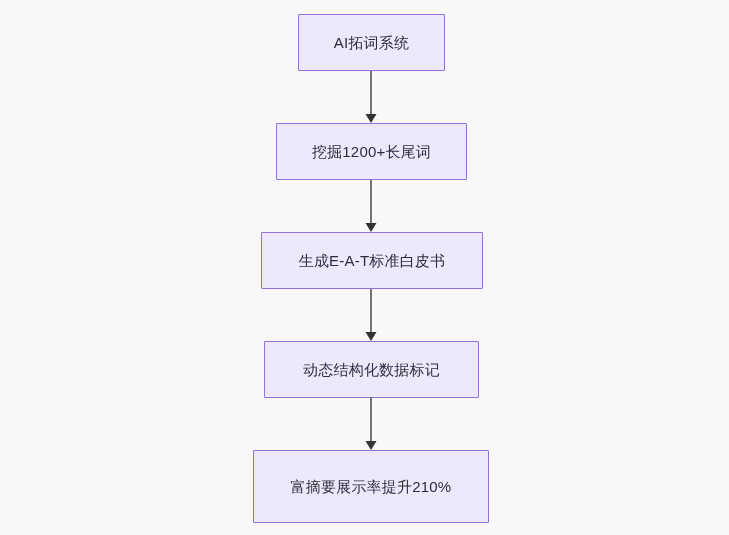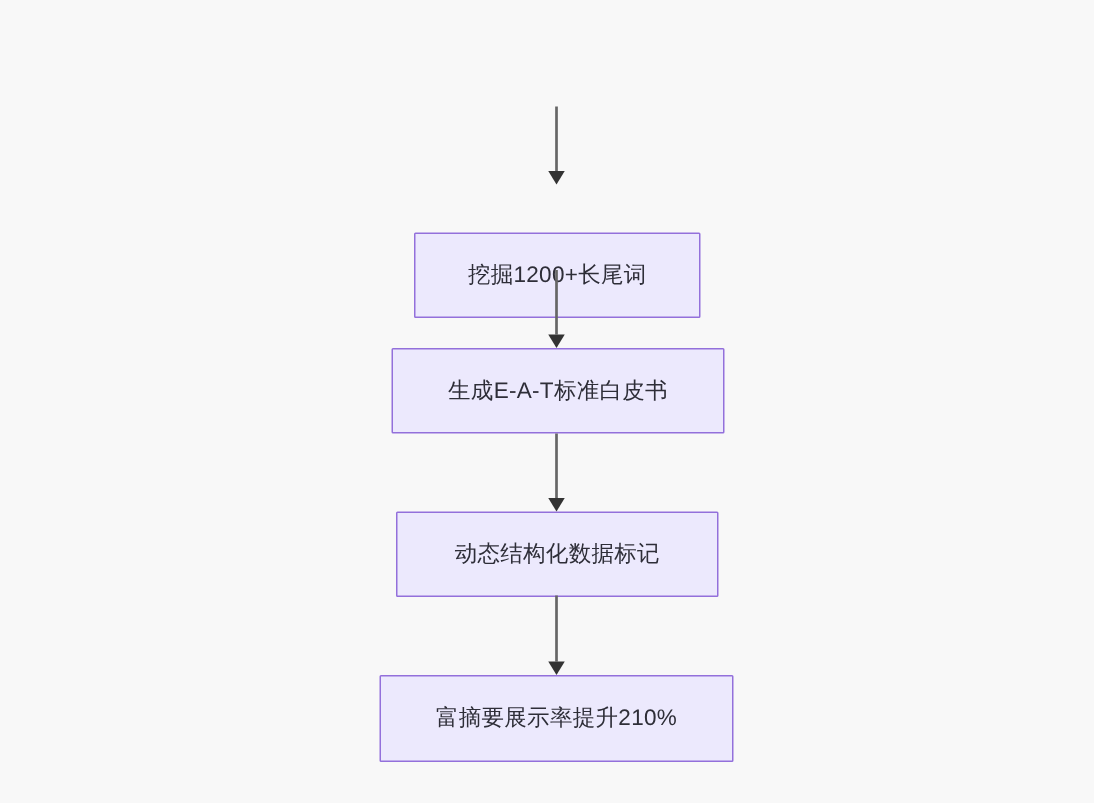--- a/index.html
+++ b/index.html
@@ -51,34 +51,37 @@
   .edge svg {
     display: block;
     overflow: visible;
   }
 </style>
 </head>
 <body>
 
 <div id="flowchart-canvas">
 
+  <div class="node" id="node-n1" style="left: 298px; top: 14px; width: 147px; height: 57px; background: rgb(236, 233, 253); border-color: rgb(147, 112, 219); color: rgb(46, 46, 56);">
+    <span class="node-label">AI拓词系统</span>
+  </div>
 
-  <div class="node" id="node-n2" style="left: 276px; top: 123px; width: 191px; height: 57px; background: rgb(236, 233, 253); border-color: rgb(147, 112, 219); color: rgb(46, 46, 56); margin-top: 32px;">
+  <div class="node" id="node-n2" style="left: 276px; top: 123px; width: 191px; height: 57px; background: rgb(236, 233, 253); border-color: rgb(147, 112, 219); color: rgb(46, 46, 56);">
     <span class="node-label">挖掘1200+长尾词</span>
   </div>
 
   <div class="node" id="node-n4" style="left: 264px; top: 341px; width: 215px; height: 57px; background: rgb(236, 233, 253); border-color: rgb(147, 112, 219); color: rgb(46, 46, 56);">
     <span class="node-label">动态结构化数据标记</span>
   </div>
 
   <div class="node" id="node-n3" style="left: 261px; top: 232px; width: 222px; height: 57px; background: rgb(236, 233, 253); border-color: rgb(147, 112, 219); color: rgb(46, 46, 56);">
     <span class="node-label">生成E-A-T标准白皮书</span>
   </div>
 
-  <div class="node" id="node-n5" style="left: 253px; top: 450px; width: 236px; height: 58px; background: rgb(236, 233, 253); border-color: rgb(147, 112, 219); color: rgb(46, 46, 56);">
+  <div class="node" id="node-n5" style="left: 253px; top: 450px; width: 236px; height: 73px; background: rgb(236, 233, 253); border-color: rgb(147, 112, 219); color: rgb(46, 46, 56);">
     <span class="node-label">富摘要展示率提升210%</span>
   </div>
 
   <div class="edge" id="edge-e1" style="left: 358px; top: 71px; height: 52px;">
       <svg width="26" height="52" viewBox="0 0 26 52">
         <line x1="13" y1="0" x2="13" y2="43" stroke="#666666" stroke-width="1.8"></line>
         <polygon points="7.5,43 18.5,43 13,52" fill="#333333"></polygon>
       </svg>
     </div>
   <div class="edge" id="edge-e2" style="left: 358px; top: 180px; height: 52px;">

